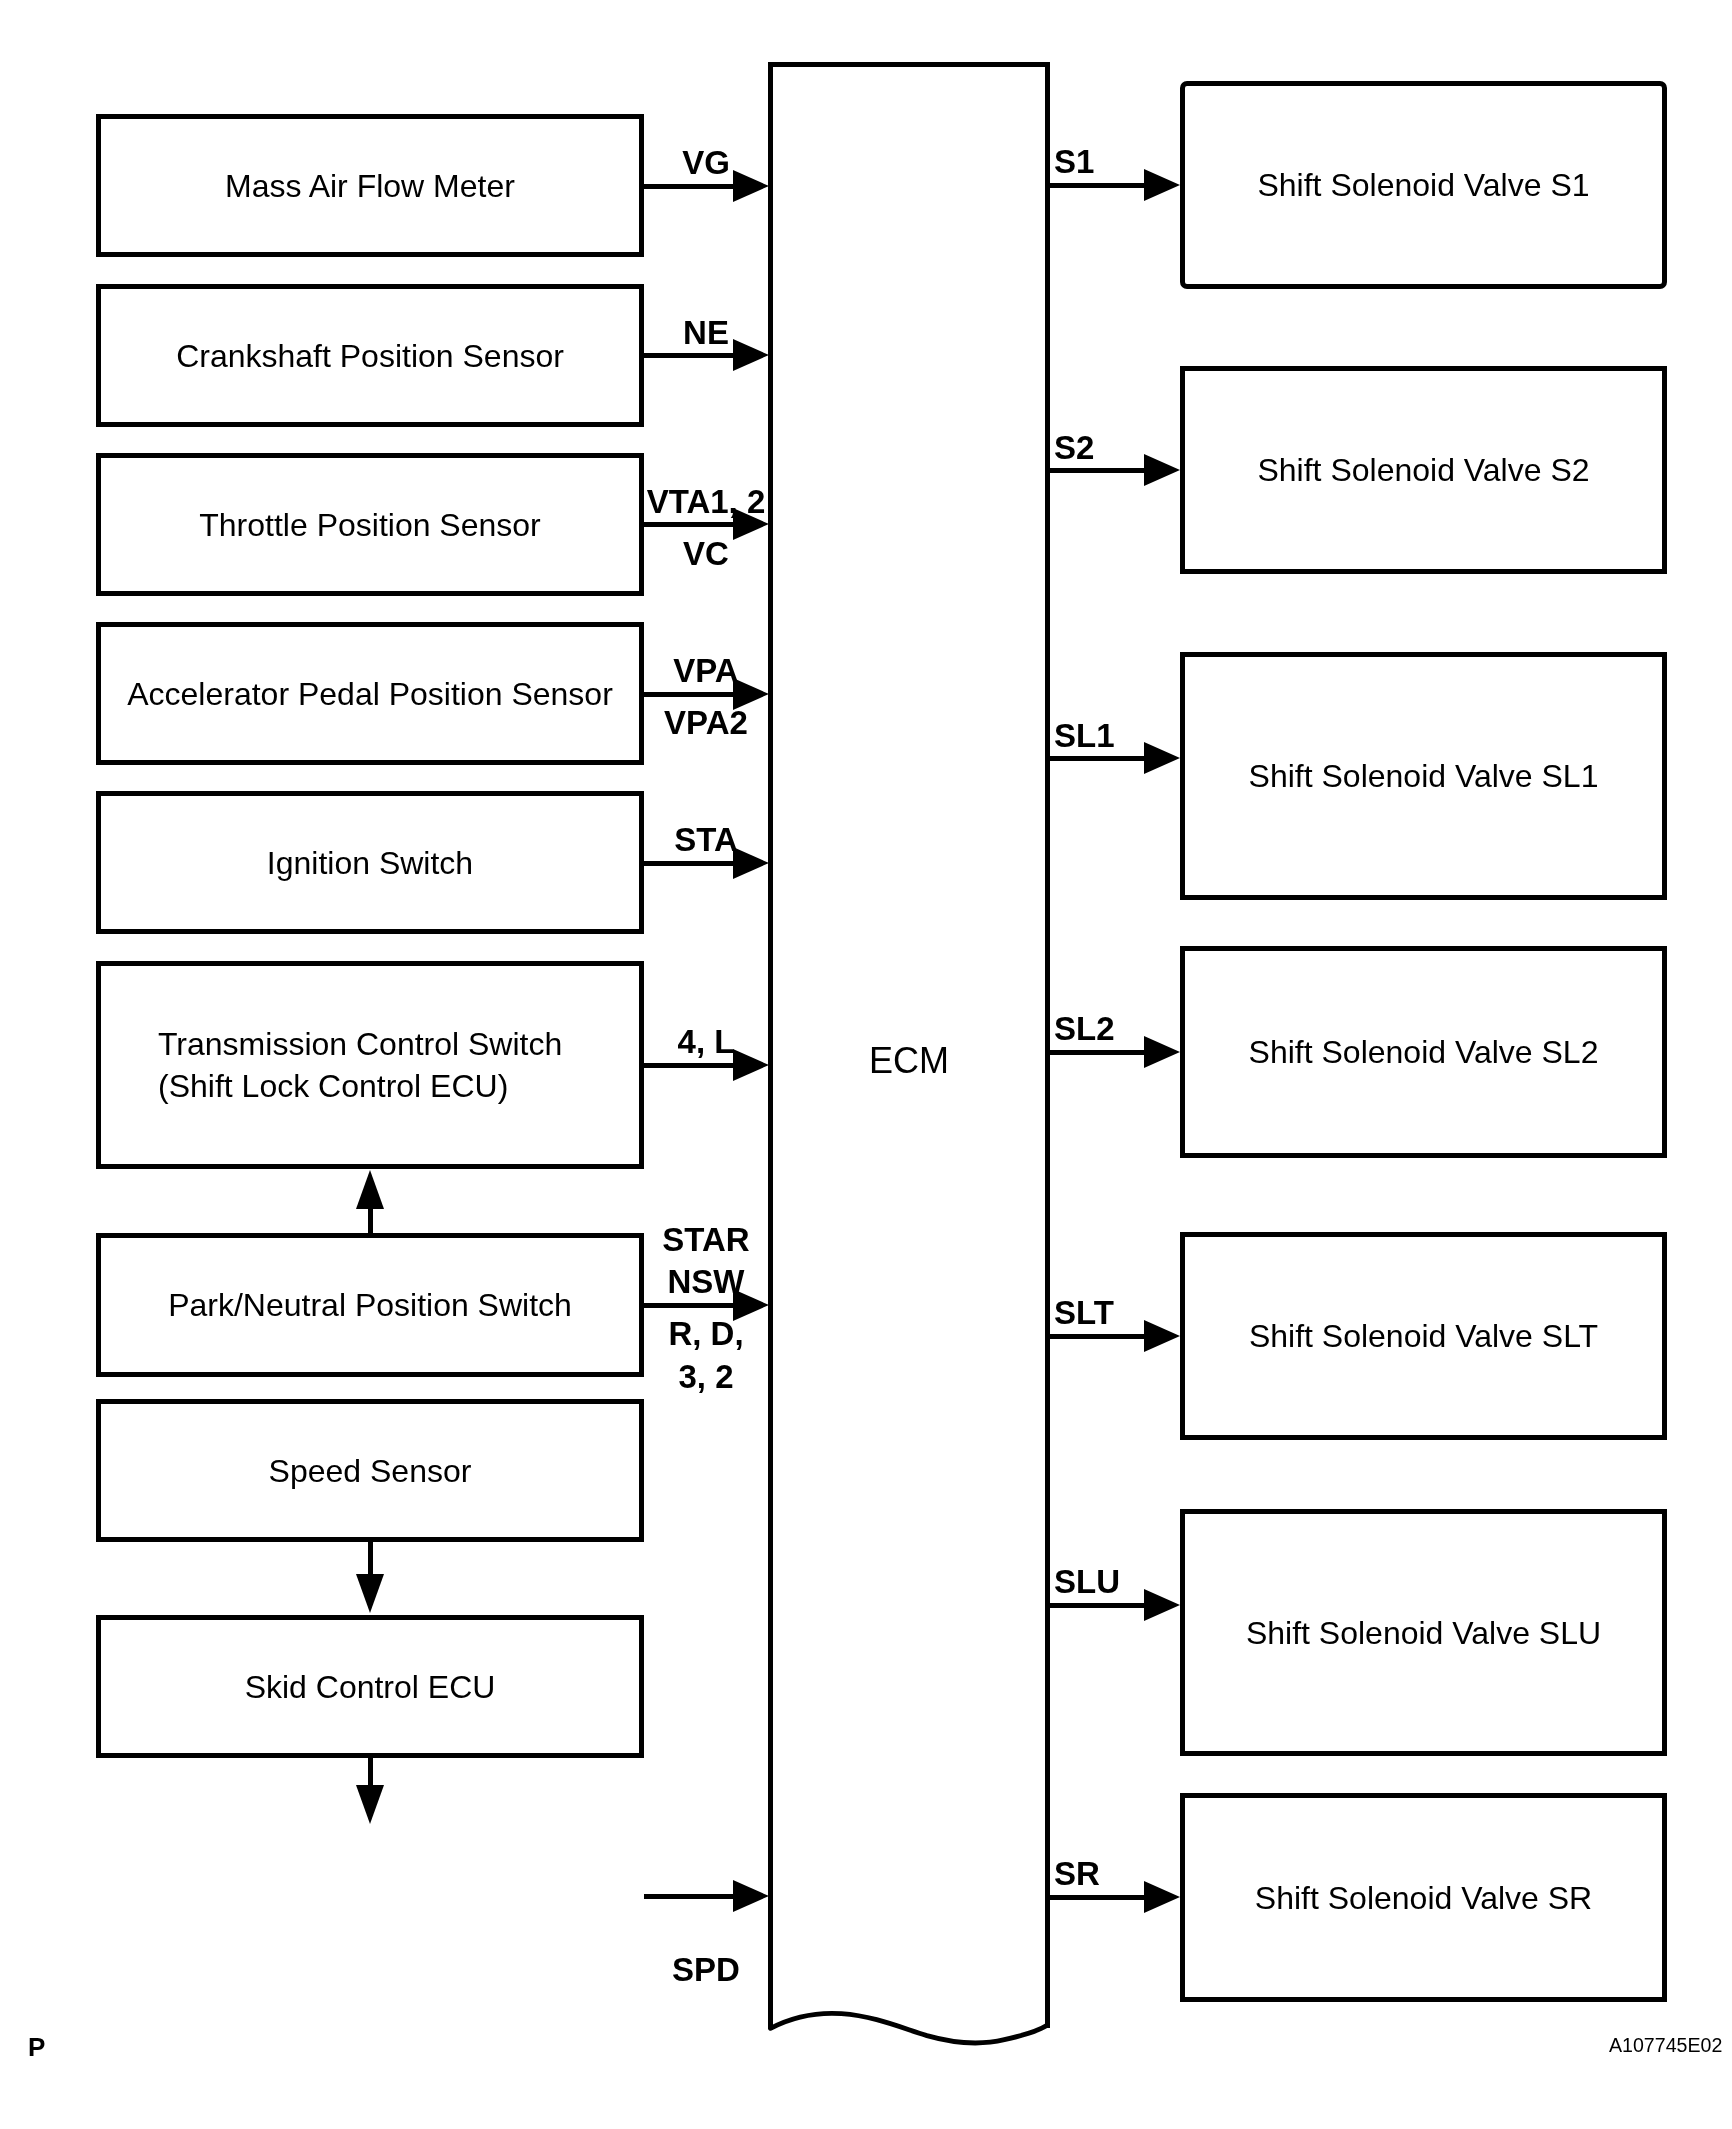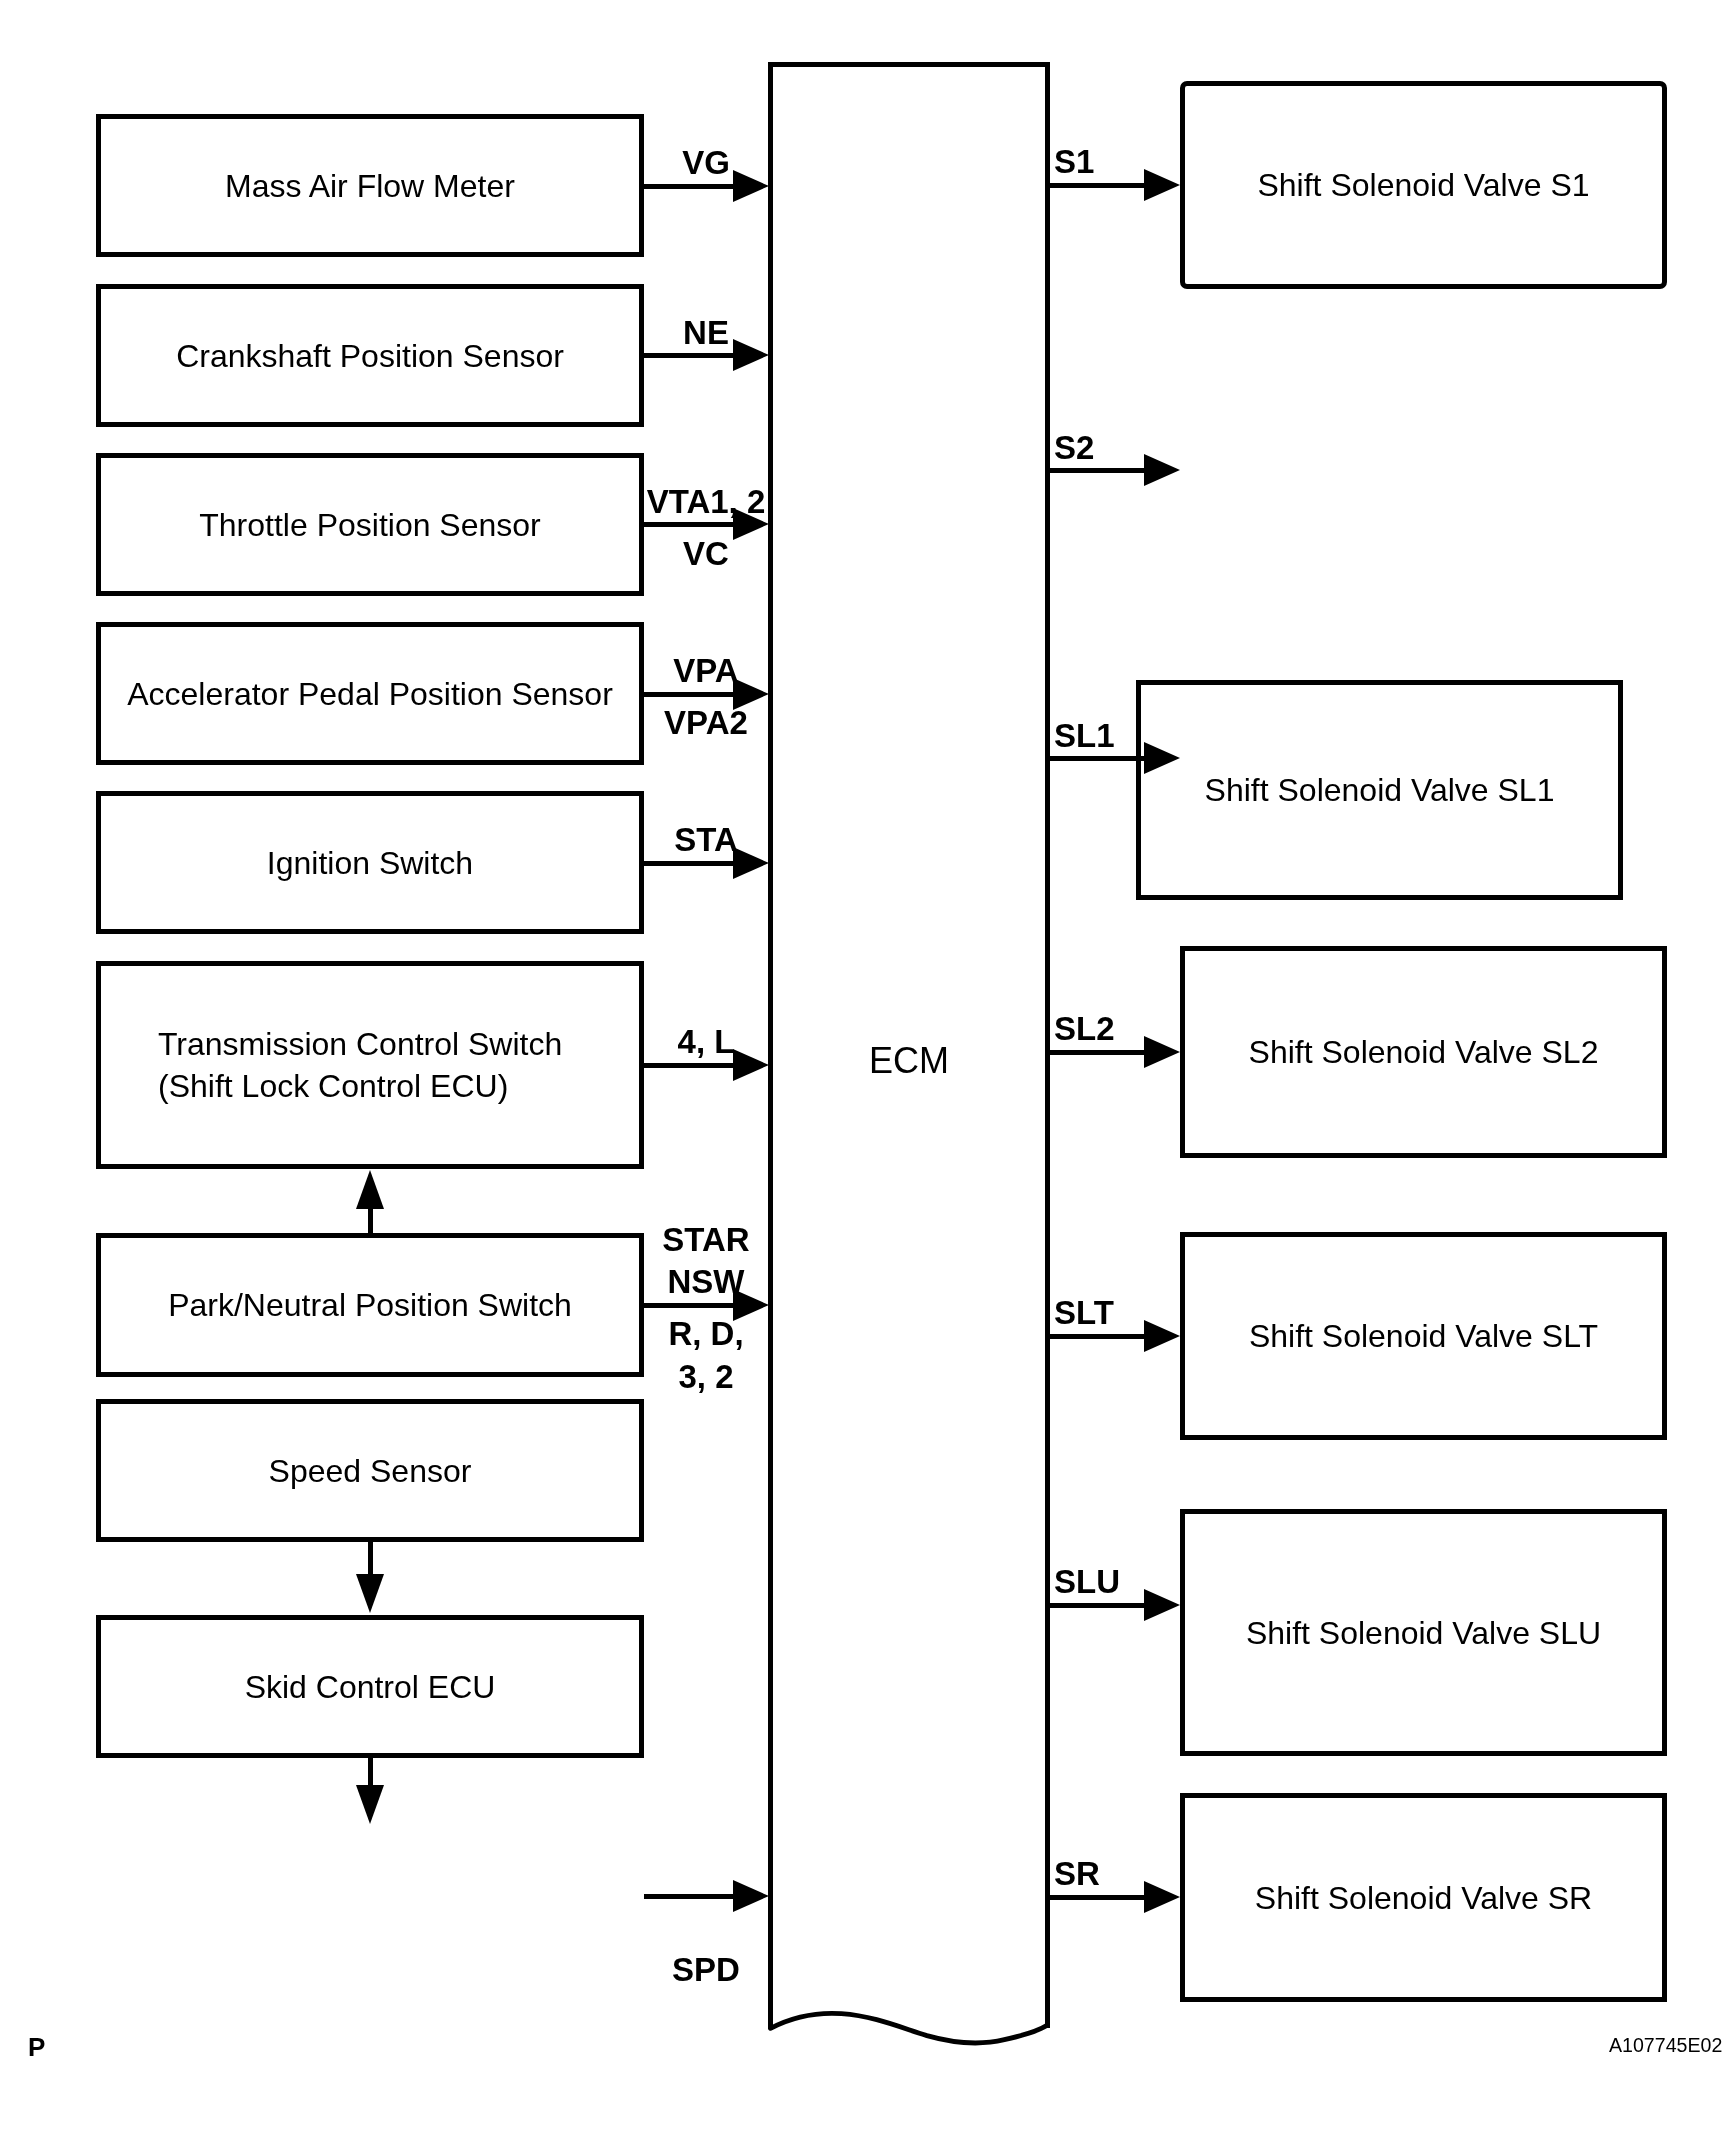--- a/index.html
+++ b/index.html
@@ -154,24 +154,27 @@
     </div>
     <div class="hline" style="left: 644px; top: 1894px; width: 90px;"></div>
     <div class="head-right" style="left: 733px; top: 1880px;"></div>
     <div class="sig gap-left" style="top: 1949px;">SPD</div>
     <div class="box" style="left: 1180px; top: 81px; width: 487px; height: 208px; border-radius: 7px;">
       <div>Shift Solenoid Valve S1</div>
     </div>
     <div class="hline" style="left: 1048px; top: 183px; width: 97px;"></div>
     <div class="head-right" style="left: 1144px; top: 169px;"></div>
     <div class="sig right-lab" style="top: 141px;">S1</div>
+    <div class="box" style="left: 1180px; top: 366px; width: 487px; height: 208px;">
+      <div>Shift Solenoid Valve S2</div>
+    </div>
     <div class="hline" style="left: 1048px; top: 468px; width: 97px;"></div>
     <div class="head-right" style="left: 1144px; top: 454px;"></div>
     <div class="sig right-lab" style="top: 427px;">S2</div>
-    <div class="box" style="left: 1136px; top: 652px; width: 487px; height: 220px; margin-top: 28px;">
+    <div class="box" style="left: 1180px; top: 652px; width: 487px; height: 248px;">
       <div>Shift Solenoid Valve SL1</div>
     </div>
     <div class="hline" style="left: 1048px; top: 756px; width: 97px;"></div>
     <div class="head-right" style="left: 1144px; top: 742px;"></div>
     <div class="sig right-lab" style="top: 715px;">SL1</div>
     <div class="box" style="left: 1180px; top: 946px; width: 487px; height: 212px;">
       <div>Shift Solenoid Valve SL2</div>
     </div>
     <div class="hline" style="left: 1048px; top: 1050px; width: 97px;"></div>
     <div class="head-right" style="left: 1144px; top: 1036px;"></div>

